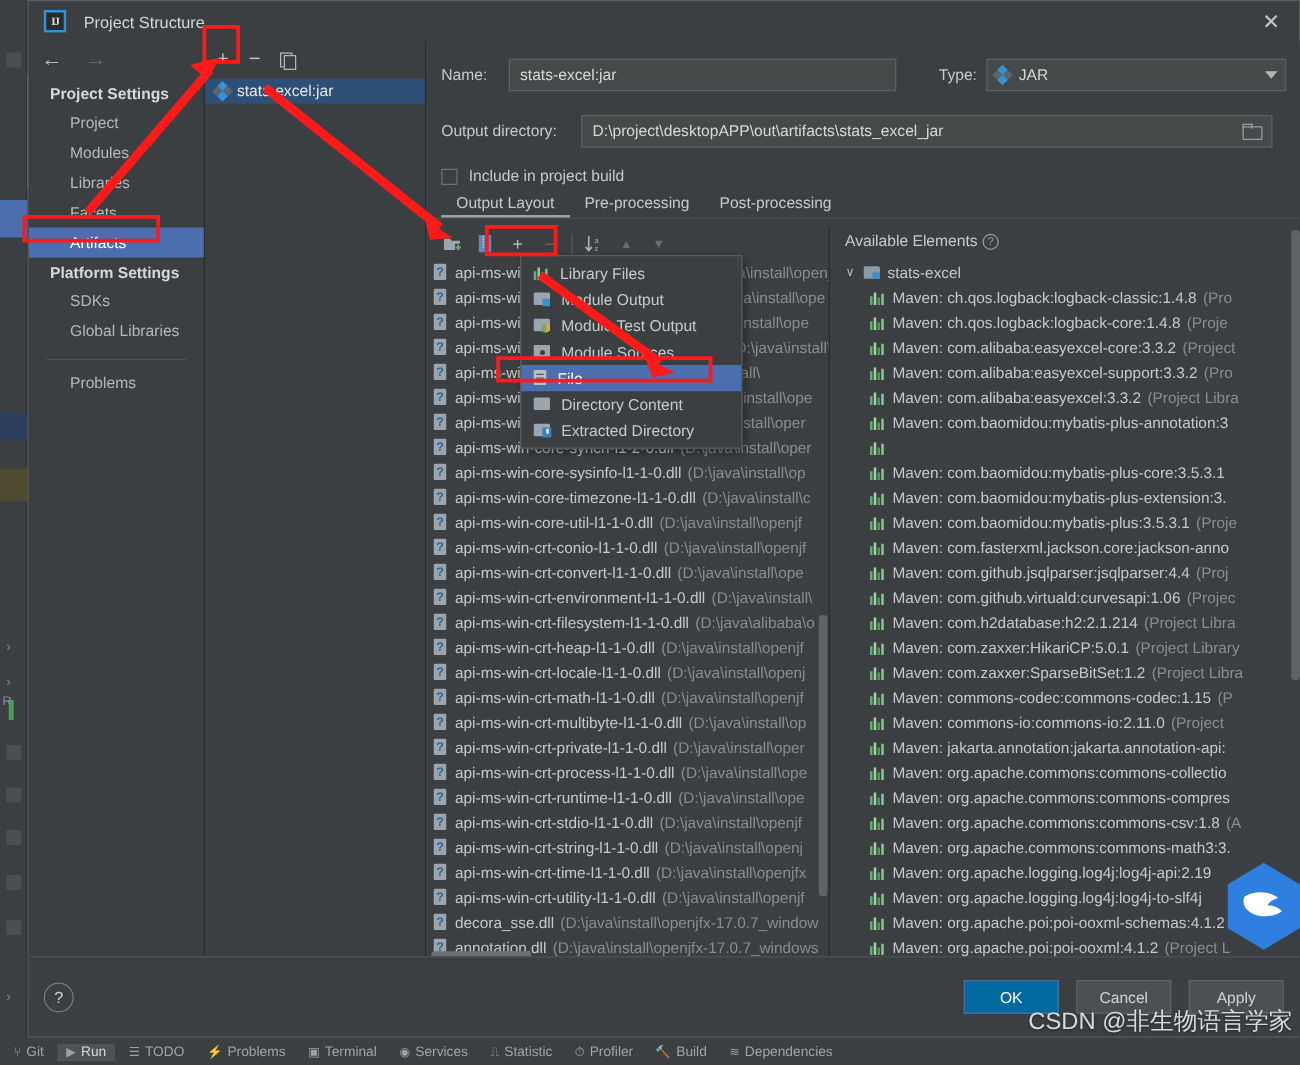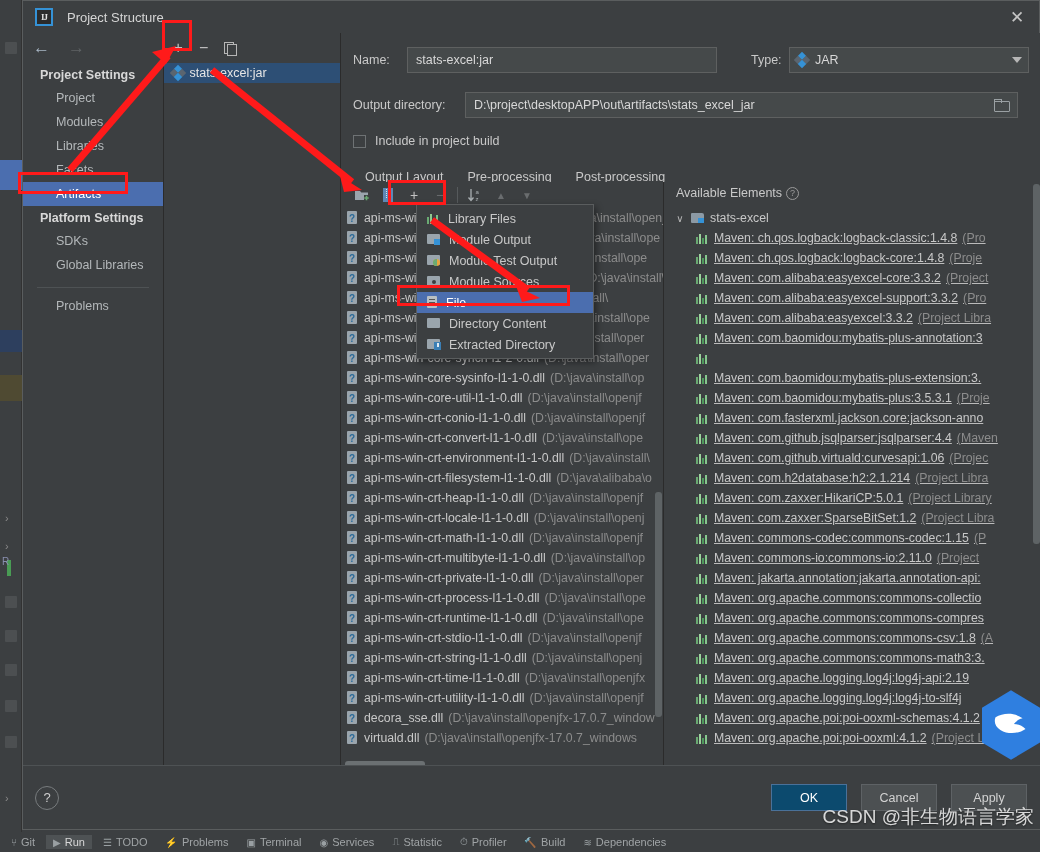--- a/index.html
+++ b/index.html
@@ -121,21 +121,21 @@
   
   .panes { position:absolute; left:0; right:0; top:0; bottom:0; display:flex; }
   .pane-left { width:322px; position:relative; overflow:hidden; background:#3c3f41; }
   .pane-right { flex:1; position:relative; overflow:hidden; background:#3c3f41; border-left:1px solid #2b2b2b; }
   .avail-hdr { height:22px; display:flex; align-items:center; gap:4px; padding-left:12px; font-size:12.5px; color:#c9c9c9; }
   .qmark { width:13px;height:13px;border:1px solid #9a9a9a;border-radius:50%;font-size:9px;display:flex;align-items:center;justify-content:center;color:#9a9a9a;}
 
   .erow { height:20px; display:flex; align-items:center; gap:5px; padding-left:6px; white-space:nowrap; font-size:12.3px; }
   .erow .nm { color:#c8c8c8; }
   .erow .pth { color:#8c8c8c; }
-  .erow.indent { padding-left:32px;text-decoration:underline; }
+  .erow.indent { padding-left:32px; }
   .erow.hdr2 { padding-left:10px; }
 
   .fileicon { width:12px; height:14px; position:relative; flex:0 0 auto; }
   .fileicon:before {
     content:""; position:absolute; left:0; top:0; width:10px; height:13px;
     background:#9aa5ad; border-radius:1px;
   }
   .fileicon:after {
     content:"?"; position:absolute; left:2px; top:2px;
     font-size:10px; font-weight:bold; color:#2a6a9a; line-height:11px;
@@ -175,21 +175,21 @@
     margin-left:12px; width:24px; height:24px; border-radius:50%;
     border:1px solid #787c7e; color:#cfcfcf; font-size:13px;
     display:flex; align-items:center; justify-content:center; cursor:pointer;
   }
   .btns { margin-left:auto; margin-right:14px; display:flex; gap:14px; }
   .btn {
     min-width:76px; height:27px; padding:0 14px; font-size:12.5px;
     display:flex; align-items:center; justify-content:center; cursor:pointer;
     background:#4c5052; border:1px solid #5e6265; color:#d2d2d2;
   }
-  .btn.primary { background:#0c4a6e; border-color:#4a7199; color:#ffffff; }
+  .btn.primary { background:#0369a1; border-color:#4a7199; color:#ffffff; }
 
   
   .statusbar {
     position:absolute; left:0; bottom:0; width:1040px; height:20px;
     background:#3c3f41; display:flex; align-items:center; gap:4px;
     padding-left:4px; font-size:11px; color:#a0a4a6; z-index:40;
   }
   .sb-item { display:flex; align-items:center; gap:4px; padding:1px 7px; cursor:pointer; }
   .sb-item.active { background:#4e5254; color:#d8d8d8; }
   .sb-ico { font-size:10px; color:#9aa0a3; }
@@ -322,21 +322,21 @@
             <span>D:\project\desktopAPP\out\artifacts\stats_excel_jar</span>
             <span class="folder-ico"></span>
           </span>
         </div>
 
         <div class="form-row" style="margin-top:16px;gap:9px;">
           <span class="chk"></span>
           <span class="lbl">Include in project build</span>
         </div>
 
-        <div class="tabs" style="margin-top:15px;">
+        <div class="tabs" style="margin-top:0;">
           <span class="tab active">Output Layout</span>
           <span class="tab">Pre-processing</span>
           <span class="tab">Post-processing</span>
         </div>
         <div class="tabline"></div>
 
         <div style="position:absolute;left:0;right:0;top:149px;bottom:30px;">
 
           <div class="panes">
 
@@ -410,20 +410,25 @@
                     <span class="nm">api-ms-win-core-synch-l1-2-0.dll</span>
                     <span class="pth">(D:\java\install\oper</span>
                   </div>
                   <div class="erow">
                     <span class="fileicon"></span>
                     <span class="nm">api-ms-win-core-sysinfo-l1-1-0.dll</span>
                     <span class="pth">(D:\java\install\op</span>
                   </div>
                   <div class="erow">
                     <span class="fileicon"></span>
+                    <span class="nm">api-ms-win-core-timezone-l1-1-0.dll</span>
+                    <span class="pth">(D:\java\install\c</span>
+                  </div>
+                  <div class="erow">
+                    <span class="fileicon"></span>
                     <span class="nm">api-ms-win-core-util-l1-1-0.dll</span>
                     <span class="pth">(D:\java\install\openjf</span>
                   </div>
                   <div class="erow">
                     <span class="fileicon"></span>
                     <span class="nm">api-ms-win-crt-conio-l1-1-0.dll</span>
                     <span class="pth">(D:\java\install\openjf</span>
                   </div>
                   <div class="erow">
                     <span class="fileicon"></span>
@@ -495,21 +500,21 @@
                     <span class="nm">api-ms-win-crt-utility-l1-1-0.dll</span>
                     <span class="pth">(D:\java\install\openjf</span>
                   </div>
                   <div class="erow">
                     <span class="fileicon"></span>
                     <span class="nm">decora_sse.dll</span>
                     <span class="pth">(D:\java\install\openjfx-17.0.7_window</span>
                   </div>
                   <div class="erow">
                     <span class="fileicon"></span>
-                    <span class="nm">virtuald.dll</span>
+                    <span class="nm">annotation.dll</span>
                     <span class="pth">(D:\java\install\openjfx-17.0.7_windows</span>
                   </div>
                 </div>
 
               <div class="vscroll">
                 <div class="vthumb" style="top:310px;height:225px;"></div>
               </div>
               <div class="hscroll">
                 <div class="hthumb" style="left:4px;width:80px;"></div>
               </div>
@@ -594,20 +599,29 @@
                       <b style="height: 9px; background: rgb(134, 199, 142);"></b>
                     </span>
                   </div>
                   <div class="erow indent">
                     <span class="libicon">
                       <b style="height: 7px; background: rgb(106, 171, 115);"></b>
                       <b style="height: 10px; background: rgb(158, 212, 158);"></b>
                       <b style="height: 6px; background: rgb(79, 154, 92);"></b>
                       <b style="height: 9px; background: rgb(134, 199, 142);"></b>
                     </span>
+                    <span class="nm">Maven: com.baomidou:mybatis-plus-core:3.5.3.1</span>
+                  </div>
+                  <div class="erow indent">
+                    <span class="libicon">
+                      <b style="height: 7px; background: rgb(106, 171, 115);"></b>
+                      <b style="height: 10px; background: rgb(158, 212, 158);"></b>
+                      <b style="height: 6px; background: rgb(79, 154, 92);"></b>
+                      <b style="height: 9px; background: rgb(134, 199, 142);"></b>
+                    </span>
                     <span class="nm">Maven: com.baomidou:mybatis-plus-extension:3.</span>
                   </div>
                   <div class="erow indent">
                     <span class="libicon">
                       <b style="height: 7px; background: rgb(106, 171, 115);"></b>
                       <b style="height: 10px; background: rgb(158, 212, 158);"></b>
                       <b style="height: 6px; background: rgb(79, 154, 92);"></b>
                       <b style="height: 9px; background: rgb(134, 199, 142);"></b>
                     </span>
                     <span class="nm">Maven: com.baomidou:mybatis-plus:3.5.3.1</span>
@@ -623,21 +637,21 @@
                     <span class="nm">Maven: com.fasterxml.jackson.core:jackson-anno</span>
                   </div>
                   <div class="erow indent">
                     <span class="libicon">
                       <b style="height: 7px; background: rgb(106, 171, 115);"></b>
                       <b style="height: 10px; background: rgb(158, 212, 158);"></b>
                       <b style="height: 6px; background: rgb(79, 154, 92);"></b>
                       <b style="height: 9px; background: rgb(134, 199, 142);"></b>
                     </span>
                     <span class="nm">Maven: com.github.jsqlparser:jsqlparser:4.4</span>
-                    <span class="pth">(Maven</span>
+                    <span class="pth">(Proj</span>
                   </div>
                   <div class="erow indent">
                     <span class="libicon">
                       <b style="height: 7px; background: rgb(106, 171, 115);"></b>
                       <b style="height: 10px; background: rgb(158, 212, 158);"></b>
                       <b style="height: 6px; background: rgb(79, 154, 92);"></b>
                       <b style="height: 9px; background: rgb(134, 199, 142);"></b>
                     </span>
                     <span class="nm">Maven: com.github.virtuald:curvesapi:1.06</span>
                     <span class="pth">(Projec</span>

